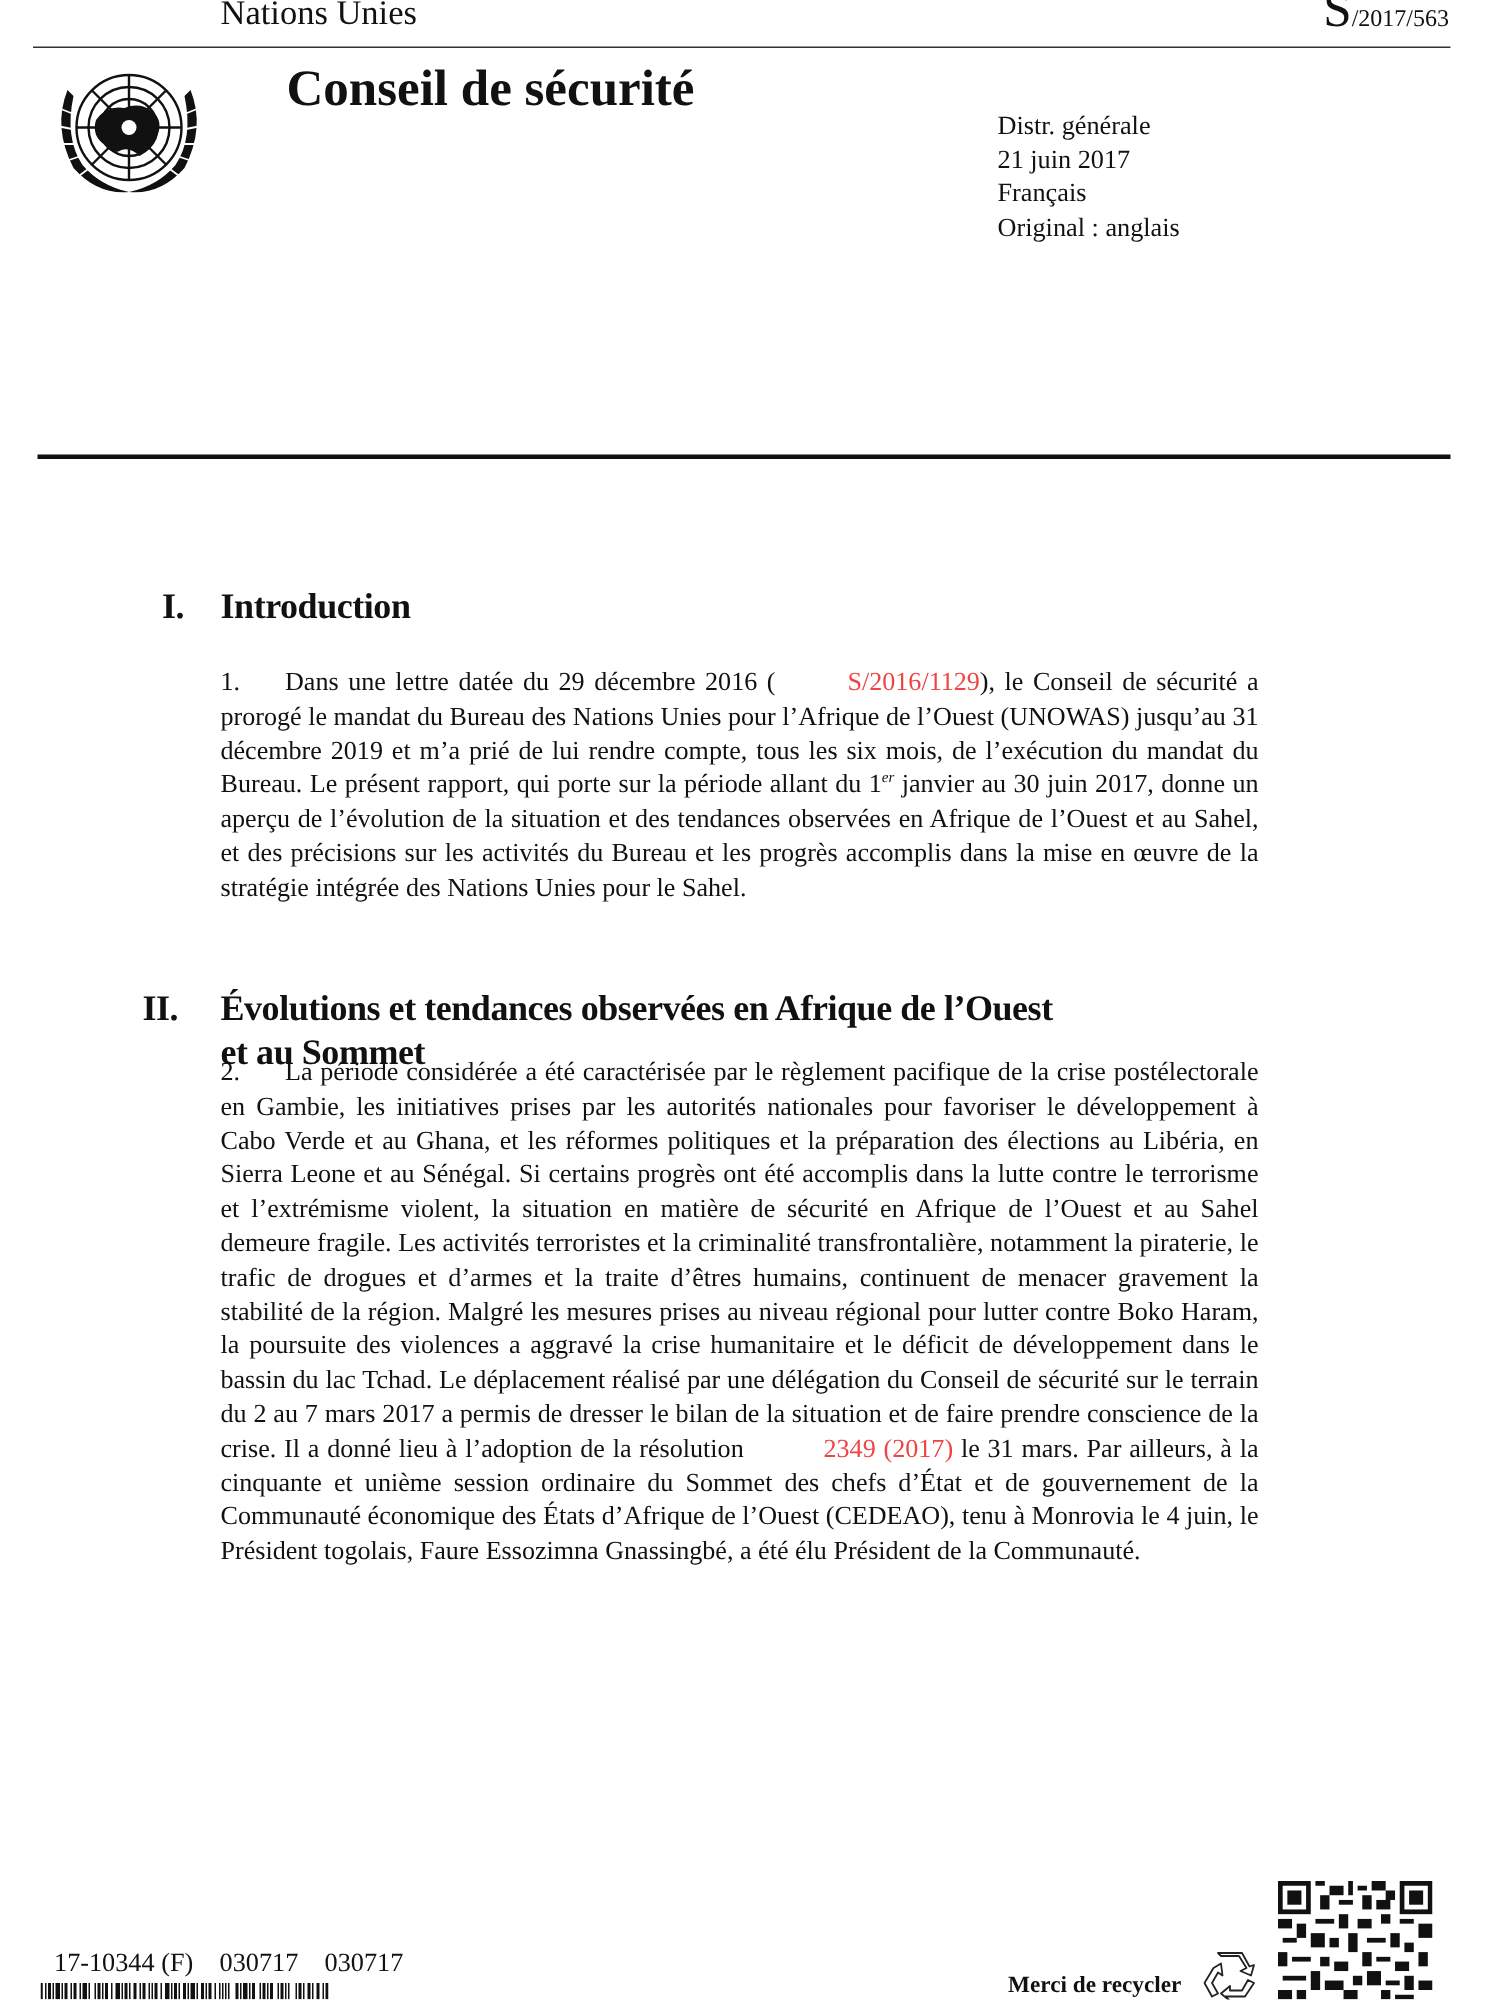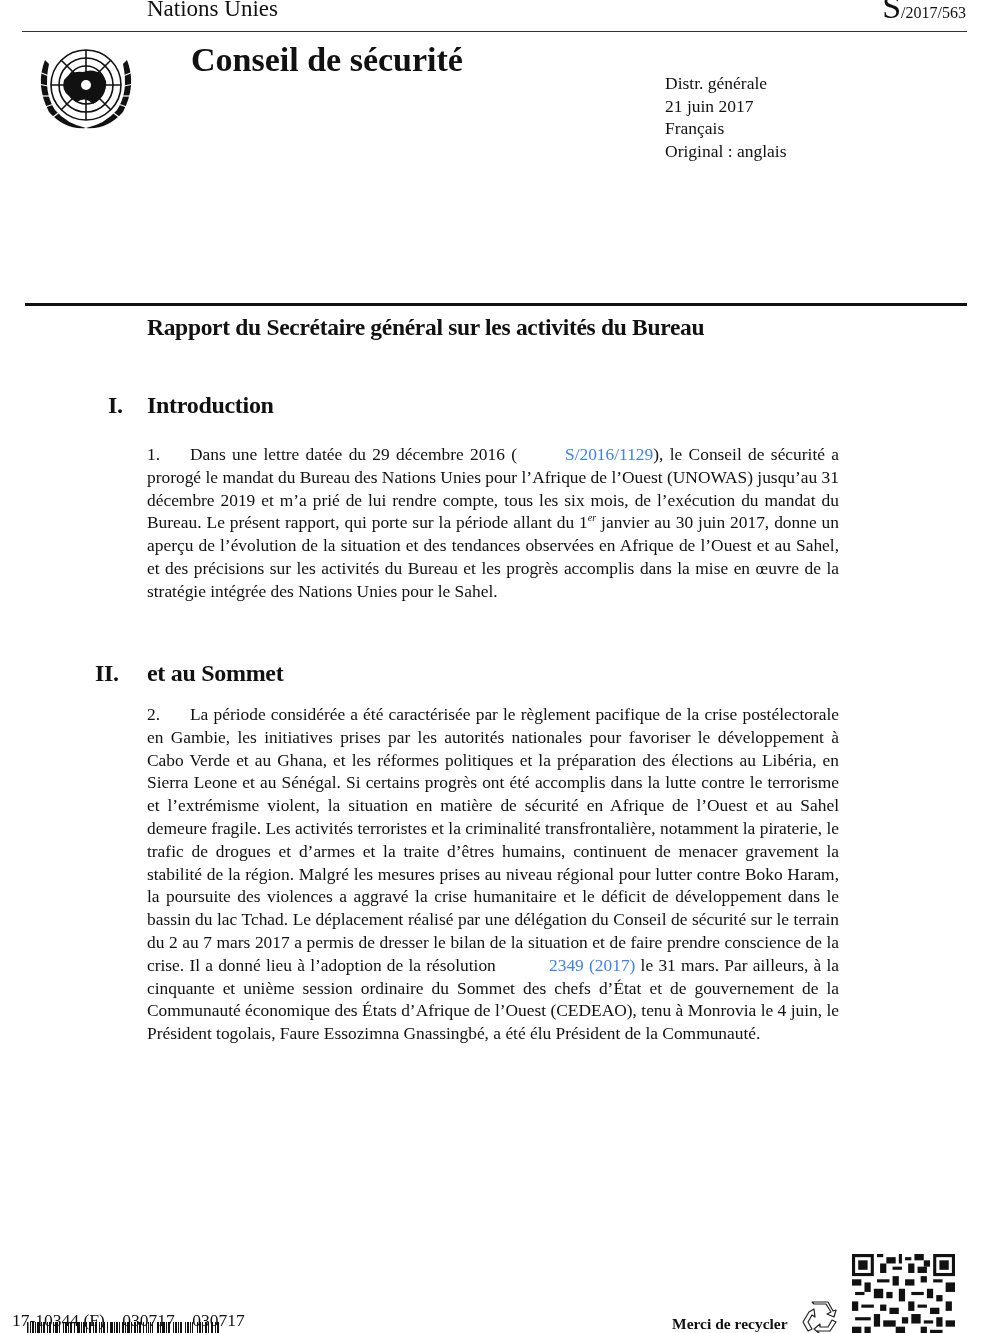--- a/index.html
+++ b/index.html
@@ -37,25 +37,25 @@
   .sec2-num { left: 95px; top: 659px; }
   .sec2-title { left: 147px; top: 659px; width: 720px; }
 
   .para {
     left: 147px; width: 692px;
     font-size: 17.4px; line-height: 22.8px; text-align: justify;
   }
   .para1 { top: 443px; }
   .para2 { top: 703px; }
   .para .pnum { display: inline-block; width: 43px; }
-  .link { color: #3b82f6; margin-left: 48px; }
+  .link { color: #ef4444; margin-left: 48px; }
   sup { font-size: 10px; line-height: 0; vertical-align: 7px; font-style: italic; }
 
   
-  .job-line { left: 12px; top: 1297px; font-size: 17.5px; line-height: 22px; white-space: pre; margin-top: 12px; }
+  .job-line { left: 36px; top: 1297px; font-size: 17.5px; line-height: 22px; white-space: pre; }
   .barcode { left: 27px; top: 1322px; width: 192px; height: 11px; }
   .recycle-text { left: 672px; top: 1313px; font-size: 15.5px; font-weight: bold; line-height: 22px; }
   .recycle-icon { left: 800px; top: 1300px; width: 40px; height: 36px; }
   .qr { left: 852px; top: 1254px; width: 103px; height: 79px; overflow: hidden; }
 </style>
 </head>
 <body>
 
 <div class="abs org-name">Nations Unies</div>
 <div class="abs symbol"><span class="big">S</span><span>/2017/563</span></div>
@@ -97,30 +97,30 @@
 <div class="abs distr">
   <div>Distr. générale</div>
   <div>21 juin 2017</div>
   <div>Français</div>
   <div>Original : anglais</div>
 </div>
 
 <div class="abs thick-rule"></div>
 
 <div class="abs report-title">
-  <div>Rapport du Secrétaire général sur les activités du Bureau</div>
 </div>
 
 <div class="sec-head sec-num sec1-num">I.</div>
 <div class="abs sec-head sec1-title">Introduction</div>
 
 <div class="abs para para1"><span class="pnum">1.</span><span>Dans une lettre datée du 29 décembre 2016 (</span><span class="link">S/2016/1129</span><span>), le Conseil de sécurité a prorogé le mandat du Bureau des Nations Unies pour l’Afrique de l’Ouest (UNOWAS) jusqu’au 31 décembre 2019 et m’a prié de lui rendre compte, tous les six mois, de l’exécution du mandat du Bureau. Le présent rapport, qui porte sur la période allant du 1</span><sup>er</sup><span> janvier au 30 juin 2017, donne un aperçu de l’évolution de la situation et des tendances observées en Afrique de l’Ouest et au Sahel, et des précisions sur les activités du Bureau et les progrès accomplis dans la mise en œuvre de la stratégie intégrée des Nations Unies pour le Sahel.</span></div>
 
 <div class="sec-head sec-num sec2-num">II.</div>
 <div class="abs sec-head sec2-title">
+  <div>Évolutions et tendances observées en Afrique de l’Ouest</div>
   <div>et au Sommet</div>
 </div>
 
 <div class="abs para para2"><span class="pnum">2.</span><span>La période considérée a été caractérisée par le règlement pacifique de la crise postélectorale en Gambie, les initiatives prises par les autorités nationales pour favoriser le développement à Cabo Verde et au Ghana, et les réformes politiques et la préparation des élections au Libéria, en Sierra Leone et au Sénégal. Si certains progrès ont été accomplis dans la lutte contre le terrorisme et l’extrémisme violent, la situation en matière de sécurité en Afrique de l’Ouest et au Sahel demeure fragile. Les activités terroristes et la criminalité transfrontalière, notamment la piraterie, le trafic de drogues et d’armes et la traite d’êtres humains, continuent de menacer gravement la stabilité de la région. Malgré les mesures prises au niveau régional pour lutter contre Boko Haram, la poursuite des violences a aggravé la crise humanitaire et le déficit de développement dans le bassin du lac Tchad. Le déplacement réalisé par une délégation du Conseil de sécurité sur le terrain du 2 au 7 mars 2017 a permis de dresser le bilan de la situation et de faire prendre conscience de la crise. Il a donné lieu à l’adoption de la résolution </span><span class="link">2349 (2017)</span><span> le 31 mars. Par ailleurs, à la cinquante et unième session ordinaire du Sommet des chefs d’État et de gouvernement de la Communauté économique des États d’Afrique de l’Ouest (CEDEAO), tenu à Monrovia le 4 juin, le Président togolais, Faure Essozimna Gnassingbé, a été élu Président de la Communauté.</span></div>
 
 <div class="abs job-line"><span>17-10344 (F)</span>    <span>030717</span>    <span>030717</span></div>
 
 <svg class="abs barcode" viewBox="0 0 192 11" preserveAspectRatio="none">
   <g fill="#111">
     <rect x="0" y="0" width="1.5" height="11"></rect>

